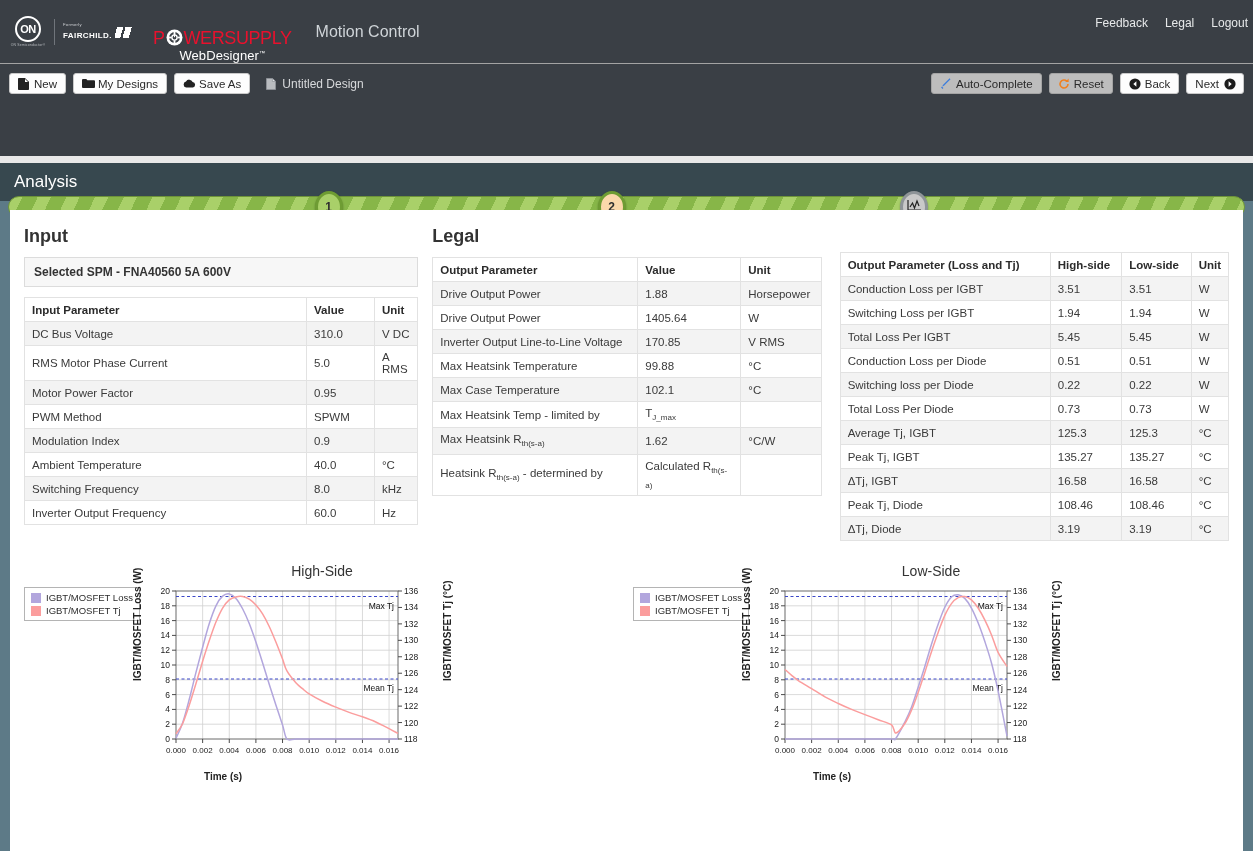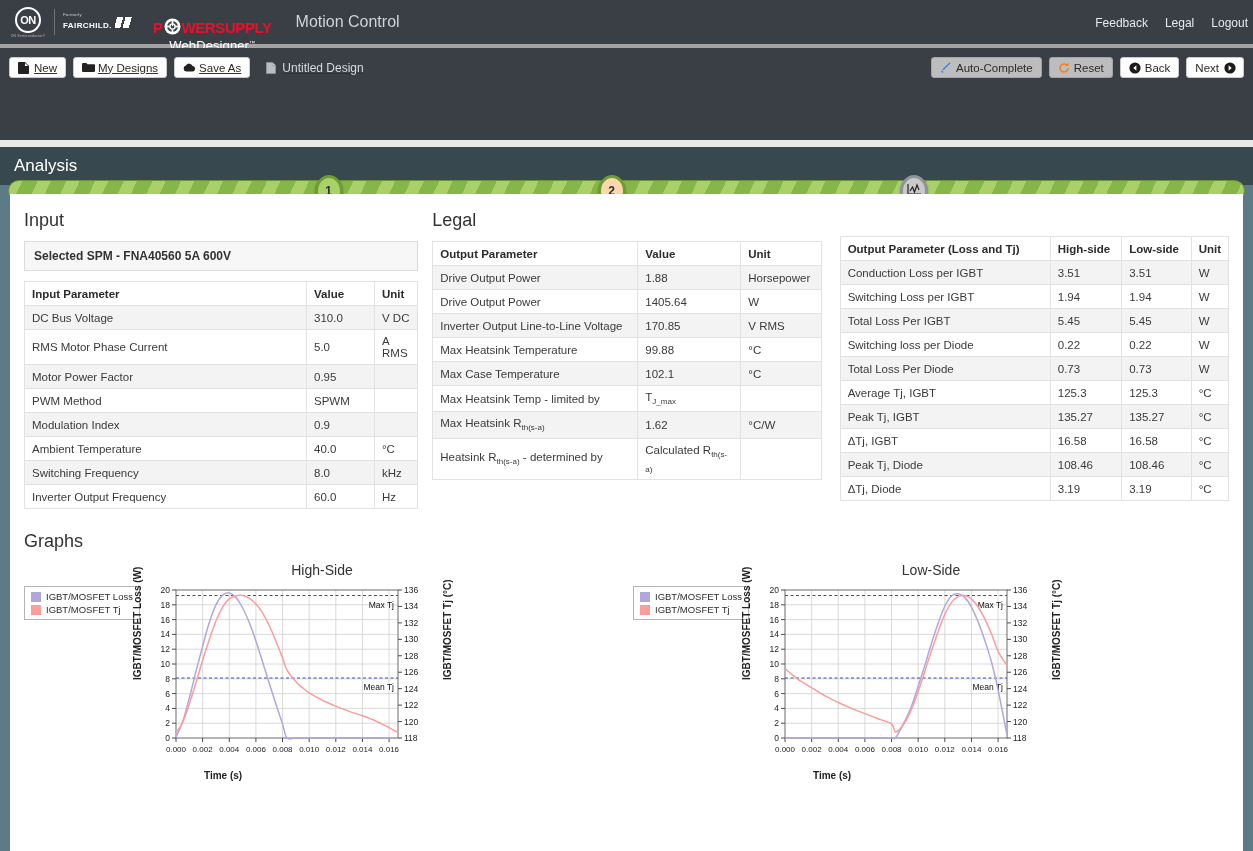--- a/index.html
+++ b/index.html
@@ -8,52 +8,52 @@
     width:1253px; height:851px;
     background:#5d7a87;
     font-family:"Liberation Sans", sans-serif;
     font-size:12px;
     color:#333;
     overflow:hidden;
   }
 
   
   #app-header{
-    height:48px; background:#3a3f45; position:relative;
-    border-bottom:4px solid #a3a3a3;
+    height:64px; background:#3a3f45; position:relative;
+    border-bottom:1px solid #a3a3a3;
     display:flex; align-items:center;
   }
   .logo-group{ display:flex; align-items:center; padding-left:10px; }
   .on-logo{ width:36px; text-align:center; }
   .on-mark{
     width:26px;height:26px;border-radius:50%;border:2px solid #fff;
     display:flex;align-items:center;justify-content:center;margin:0 auto;
     color:#fff;font-weight:bold;font-size:11px;letter-spacing:-.5px;
   }
   .on-sub{ color:#b9bcc0; font-size:3.4px; margin-top:1px; letter-spacing:.2px;}
   .divider-v{ width:1px; height:26px; background:#70757b; margin:0 8px; }
   .fairchild{ color:#fff; line-height:1.05; }
   .fc-formerly{ font-size:4.2px; color:#cfd2d5; letter-spacing:.3px;}
   .fc-name{ font-size:8px; font-weight:bold; letter-spacing:.4px;}
   .fc-slash{ display:inline-block; width:22px; height:11px; margin-left:3px;
      background:linear-gradient(105deg, transparent 0 8%, #fff 8% 33%, transparent 33% 42%, #fff 42% 67%, transparent 67%);}
   .psw{ margin-left:16px; position:relative; }
-  .psw-top{ font-size:15px; font-weight:bold; color:#e8112d; letter-spacing:-.4px; line-height:20px; white-space:nowrap;margin-top:28px;}
+  .psw-top{ font-size:18px; font-weight:normal; color:#e8112d; letter-spacing:-.4px; line-height:20px; white-space:nowrap;margin-top:28px;}
   .psw-gear{ display:inline-block; width:17px; height:17px; position:relative; vertical-align:-2px; margin:0 1px;}
   .psw-gear svg{ position:absolute; left:0; top:0; }
   .psw-bot{ font-size:13px; color:#fff; text-align:center; line-height:14px; margin-top:-2px; letter-spacing:.1px;}
   .psw-tm{ font-size:6px; vertical-align:super;}
   #module-title{ color:#cfd4d8; font-size:16px; margin-left:24px; }
   #header-links{ position:absolute; right:5px; top:16px; display:flex; gap:17px; }
   #header-links a{ color:#e7e9ea; font-size:12px; text-decoration:none; }
 
   
   #toolbar{
     height:39px; background:#3a3f45; display:flex; align-items:center;
-    padding:0 9px; position:relative;text-decoration:underline;
+    padding:0 9px; position:relative;
   }
   .tb-btn{
     background:#fdfdfd; border:1px solid #c9c9c9; border-radius:3px;
     height:21px; padding:0 8px; font-size:11.5px; color:#2a2a2a;
     display:inline-flex; align-items:center; gap:5px; cursor:pointer;
     margin-right:7px; font-family:"Liberation Sans", sans-serif;
   }
   .tb-btn.gray{ background:#bdbdbd; border-color:#a4a4a4; }
   #design-name{ color:#d8dadc; font-size:12px; display:flex; align-items:center; gap:5px; margin-left:9px;}
   #toolbar-right{ position:absolute; right:9px; display:flex; align-items:center; }
@@ -87,21 +87,21 @@
   
   #thin-strip{ height:7px; background:#e8e8e8; }
   #page-title-bar{ height:38px; background:#37484f; display:flex; align-items:center; padding-left:14px;}
   #page-title-bar h1{ margin:0; font-size:17px; font-weight:normal; color:#fff; }
 
   
   #content-card{
     margin:9px 10px 0 10px; background:#fff; height:780px;
     padding:16px 14px 0 14px; position:relative;
   }
-  h2.section{ font-size:18px; font-weight:normal; color:#333; margin:0 0 10px 0;}
+  h2.section{ font-size:18px; font-weight:bold; color:#333; margin:0 0 10px 0;}
   #cols{ display:flex; align-items:flex-start; }
   #col-input{ width:400px; }
   #col-output{ width:395px; margin-left:14px; }
   #col-loss{ width:395px; margin-left:18px; padding-top:26px;}
 
   .spm-box{
     border:1px solid #dcdcdc; background:#f7f7f7; padding:7px 9px;
     font-size:12px; font-weight:bold; color:#333; margin-bottom:10px;
   }
   table.grid{ border-collapse:collapse; width:100%; font-size:11.5px; }
@@ -428,20 +428,26 @@
               <td>1.94</td>
               <td>W</td>
             </tr>
             <tr>
               <td>Total Loss Per IGBT</td>
               <td>5.45</td>
               <td>5.45</td>
               <td>W</td>
             </tr>
             <tr>
+              <td>Conduction Loss per Diode</td>
+              <td>0.51</td>
+              <td>0.51</td>
+              <td>W</td>
+            </tr>
+            <tr>
               <td>Switching loss per Diode</td>
               <td>0.22</td>
               <td>0.22</td>
               <td>W</td>
             </tr>
             <tr>
               <td>Total Loss Per Diode</td>
               <td>0.73</td>
               <td>0.73</td>
               <td>W</td>
@@ -475,21 +481,20 @@
               <td>3.19</td>
               <td>3.19</td>
               <td>°C</td>
             </tr>
           </tbody>
       </table>
     </div>
   </div>
 
   <div id="graphs-wrap">
-    <h2 class="section">Graphs</h2>
     <div id="charts-row">
       <div class="chart-block">
         <div class="chart-title">High-Side</div>
         <div class="legend-box">
           <div class="legend-row">
             <span class="sw loss"></span>
             <span>IGBT/MOSFET Loss</span>
           </div>
           <div class="legend-row">
             <span class="sw tj"></span>

